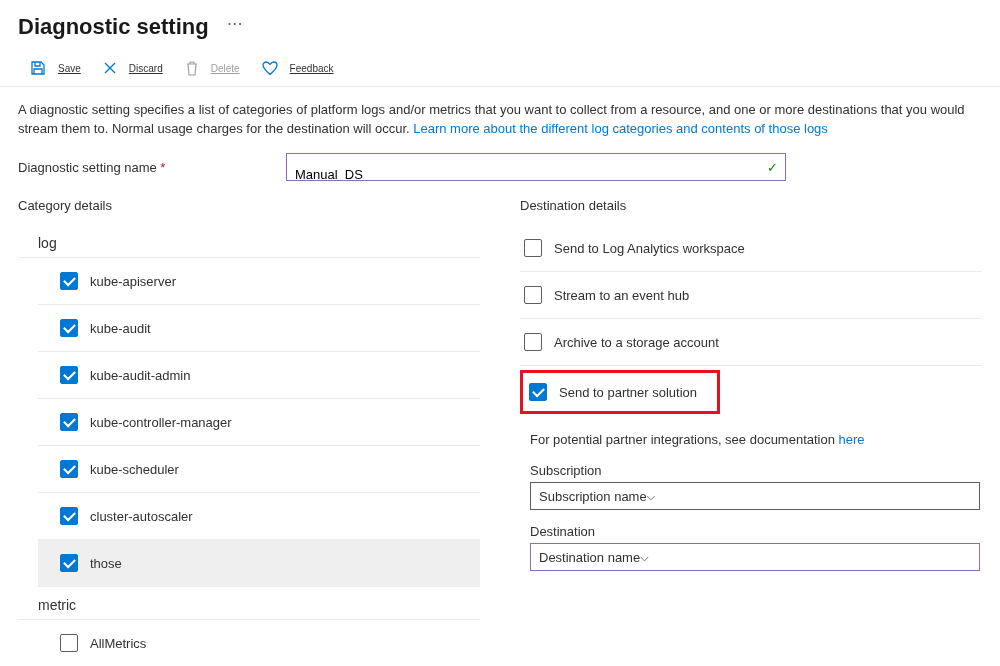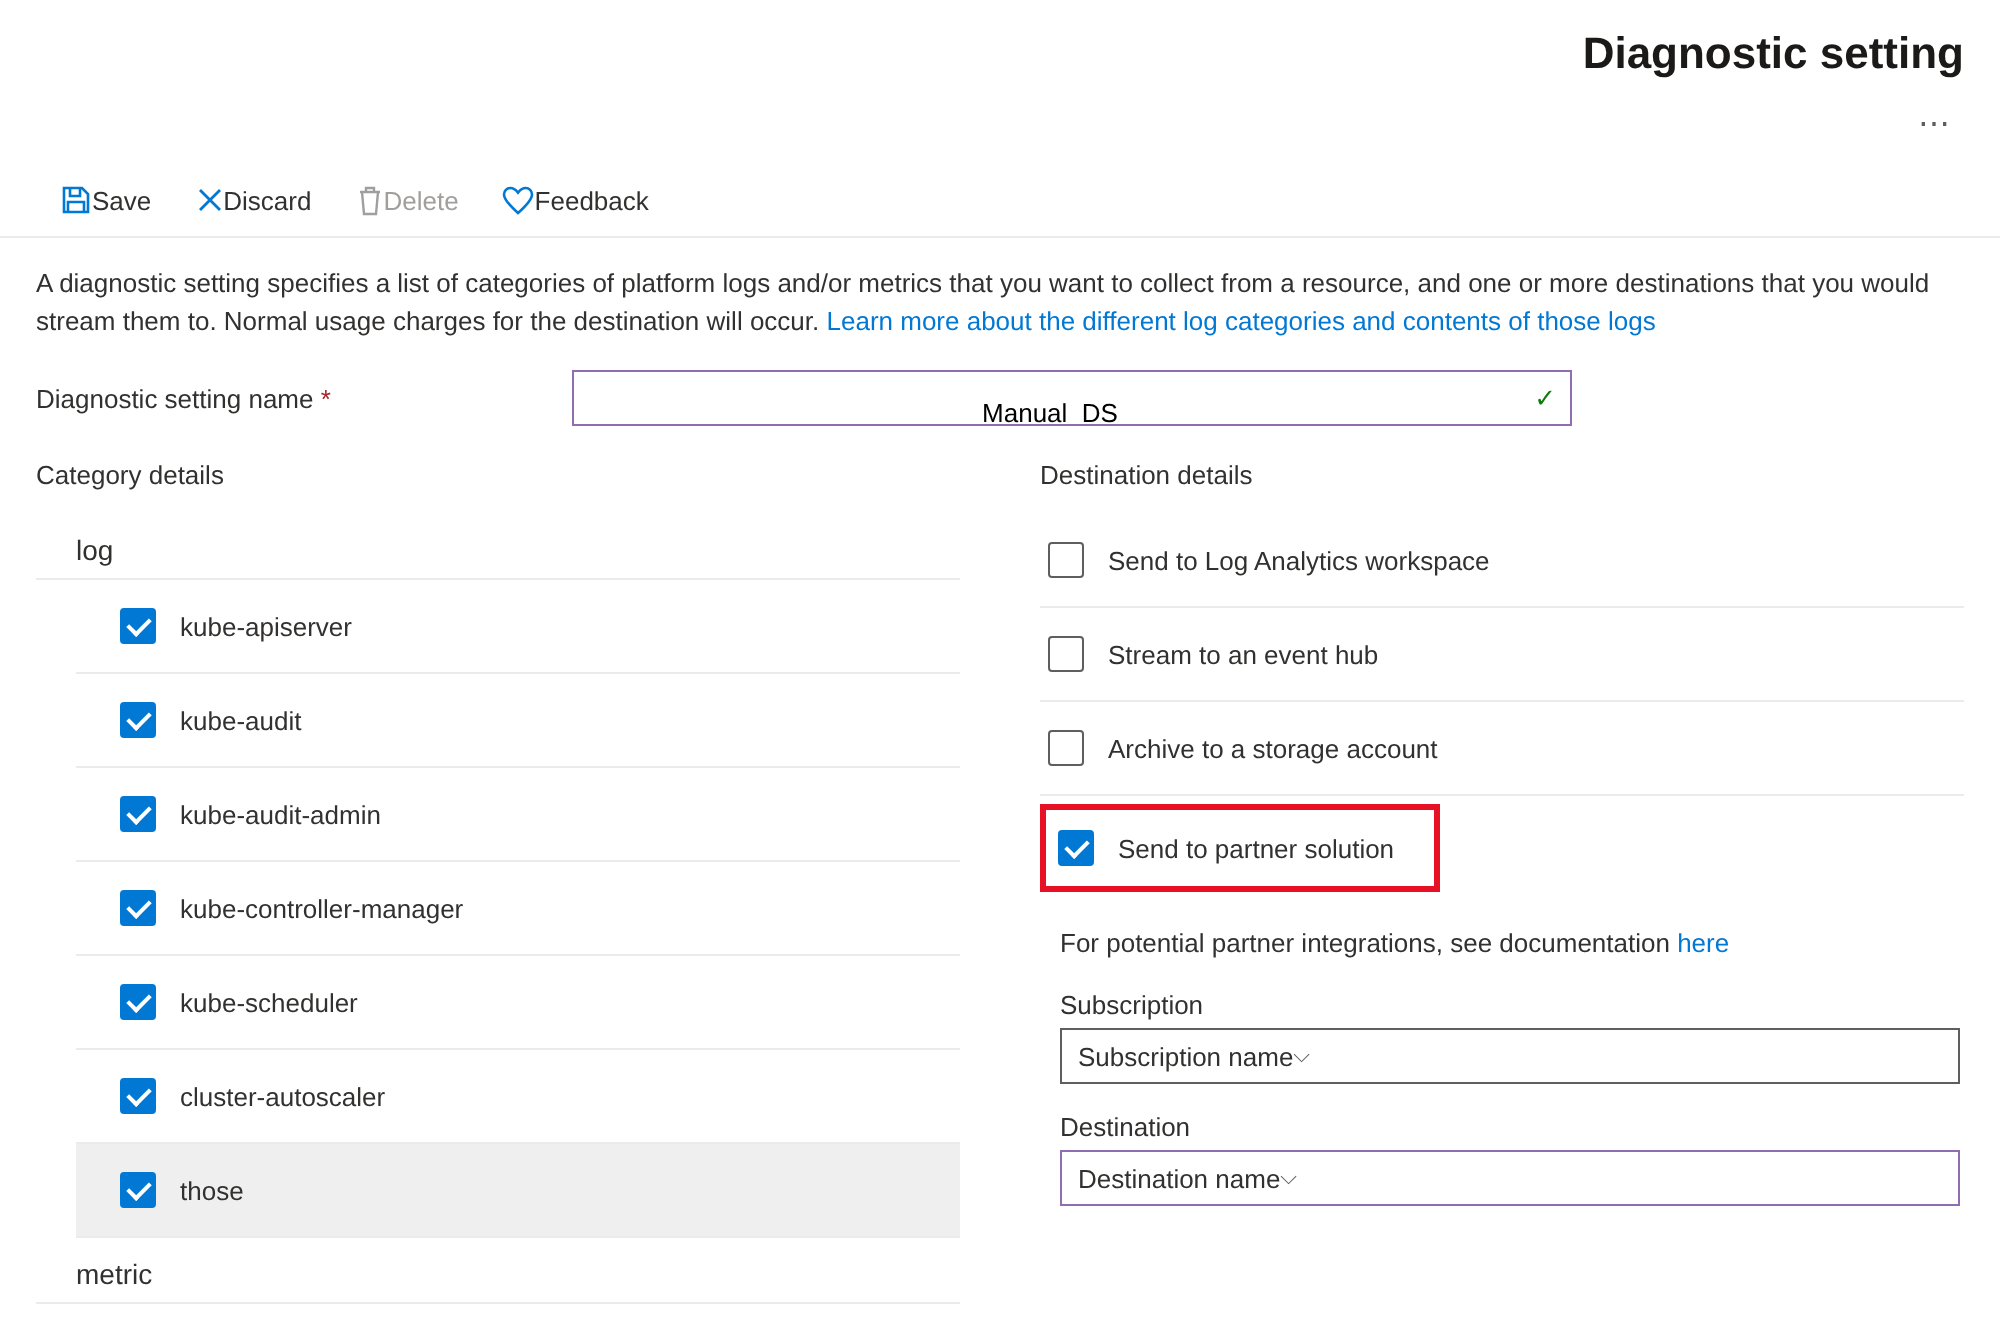--- a/index.html
+++ b/index.html
@@ -7,47 +7,47 @@
       font-family: 'Segoe UI', Arial, sans-serif;
       font-size: 13px;
       color: #323130;
       background: #fff;
       padding: 0;
       width: 1000px;
     }
     .header {
       padding: 14px 18px 8px 18px;
       display: flex;
-      align-items: flex-end;
+      align-items: flex-start;
       gap: 12px;
-      flex-direction: column;
     }
     .header h1 {
       font-size: 22px;
       font-weight: 600;
       color: #1b1a19;
     }
     .more-dots { color: #605e5c; font-size: 16px; letter-spacing: 1px; cursor: pointer; padding: 0 6px; }
     .toolbar {
       display: flex;
       align-items: center;
       gap: 18px;
       padding: 10px 18px 8px 28px;
       border-bottom: 1px solid #edebe9;
     }
     .toolbar-btn {
       display: inline-flex;
       align-items: center;
-      gap: 0;
+      gap: 12px;
       background: none;
       border: none;
       cursor: pointer;
-      font-size: 13px;
+      font-size: 10px;
       color: #323130;
       padding: 2px 2px;
+      text-decoration: underline;
     }
     .toolbar-btn.disabled { color: #a19f9d; cursor: default; }
     .toolbar-btn svg { flex-shrink: 0; }
     .content {
       padding: 14px 18px 18px 18px;
     }
     .desc {
       font-size: 13px;
       line-height: 1.45;
       color: #323130;
@@ -64,21 +64,20 @@
     .req-star { color: #a4262c; }
     .name-input {
       flex: 0 0 500px;
       height: 28px;
       border: 1px solid #8f6db3;
       padding: 16px 30px 0 8px;
       font-size: 13px;
       font-family: inherit;
       outline: none;
       position: relative;
-      text-align: center;
     }
     .name-input-wrap { position: relative; flex: 0 0 500px; }
     .name-input-wrap input { width: 100%; }
     .check-icon {
       position: absolute;
       right: 8px;
       top: 50%;
       transform: translateY(-50%);
       color: #107c10;
       font-size: 13px;

